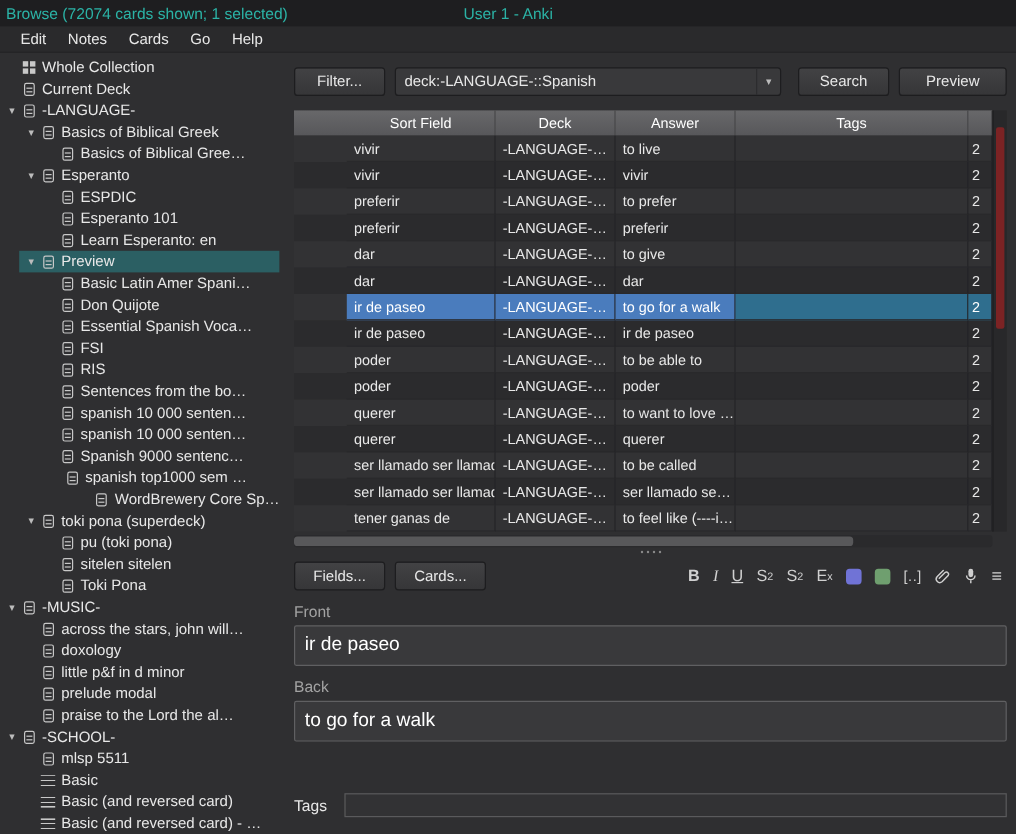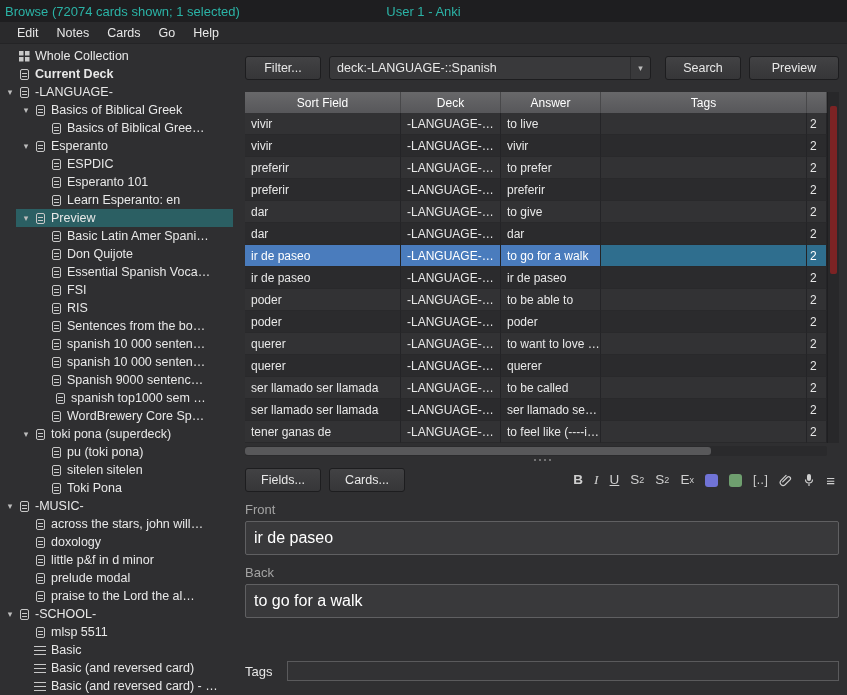--- a/index.html
+++ b/index.html
@@ -53,21 +53,21 @@
   .table { margin-top:12px; position:relative; flex:none; }
   .thead { display:flex; height:21px; background:linear-gradient(#68686a,#57575a); margin-right:12px; }
   .th { font-size:12px; color:#ffffff; display:flex; align-items:center; justify-content:center;
     border-right:1px solid #48484a; overflow:hidden; }
   .row { display:flex; height:22px; margin-right:12px; }
   .row:nth-child(odd)  { background:#323234; }
   .row:nth-child(even) { background:#2b2b2d; }
   .cell { font-size:12px; display:flex; align-items:center; padding-left:6px;
     border-right:1px solid #242427; border-bottom:1px solid #29292b;
     overflow:hidden; white-space:nowrap; }
-  .c-sort { width:156px; } .c-deck { width:100px; } .c-answer { width:100px; }
+  .c-sort { width:124px;margin-left:44px; } .c-deck { width:100px; } .c-answer { width:100px; }
   .c-tags { flex:1; } .c-due { width:20px; padding-left:3px; }
   .row.sel .cell { background:#4a7cbd; color:#fff; }
   .row.sel .c-tags, .row.sel .c-due { background:#2f6e8e; }
   .vscroll { position:absolute; right:0; top:0; bottom:0; width:12px; background:#28282a; border-left:1px solid #1f1f21; }
   .vthumb { position:absolute; top:14px; left:2px; right:2px; height:168px; background:#7c2324; border-radius:2px; }
   .hscroll { height:10px; margin:3px 12px 0 0; background:#2a2a2c; border-radius:2px; position:relative; flex:none; }
   .hthumb { position:absolute; left:0; top:1px; height:8px; width:80%; background:#58585a; border-radius:3px; }
   .splitter { height:8px; display:flex; justify-content:center; align-items:center; gap:3px; flex:none; }
   .splitter .dot { width:2px; height:2px; background:#8a8a8a; border-radius:50%; }
   
@@ -107,21 +107,21 @@
 
 <div class="bodywrap">
   <div class="sidebar" id="sidebar">
       <div class="side-item" style="padding-left: 4px;">
         <span class="chev"></span>
         <span class="icon-slot">
           <i class="ic ic-collection"></i>
         </span>
         <span class="side-label">Whole Collection</span>
       </div>
-      <div class="side-item" style="padding-left: 4px; font-weight: bold;">
+      <div class="side-item" style="padding-left: 4px;">
         <span class="chev"></span>
         <span class="icon-slot">
           <i class="ic ic-deck"></i>
         </span>
         <span class="side-label">Current Deck</span>
       </div>
       <div class="side-item" style="padding-left: 4px;">
         <span class="chev">▾</span>
         <span class="icon-slot">
           <i class="ic ic-deck"></i>
@@ -240,21 +240,21 @@
         </span>
         <span class="side-label">Spanish 9000 sentenc…</span>
       </div>
       <div class="side-item" style="padding-left: 40px;">
         <span class="chev"></span>
         <span class="icon-slot">
           <i class="ic ic-deck"></i>
         </span>
         <span class="side-label">spanish top1000 sem …</span>
       </div>
-      <div class="side-item" style="padding-left: 36px;">
+      <div class="side-item" style="padding-left: 36px; justify-content: flex-end;">
         <span class="chev"></span>
         <span class="icon-slot">
           <i class="ic ic-deck"></i>
         </span>
         <span class="side-label">WordBrewery Core Sp…</span>
       </div>
       <div class="side-item" style="padding-left: 20px;">
         <span class="chev">▾</span>
         <span class="icon-slot">
           <i class="ic ic-deck"></i>

